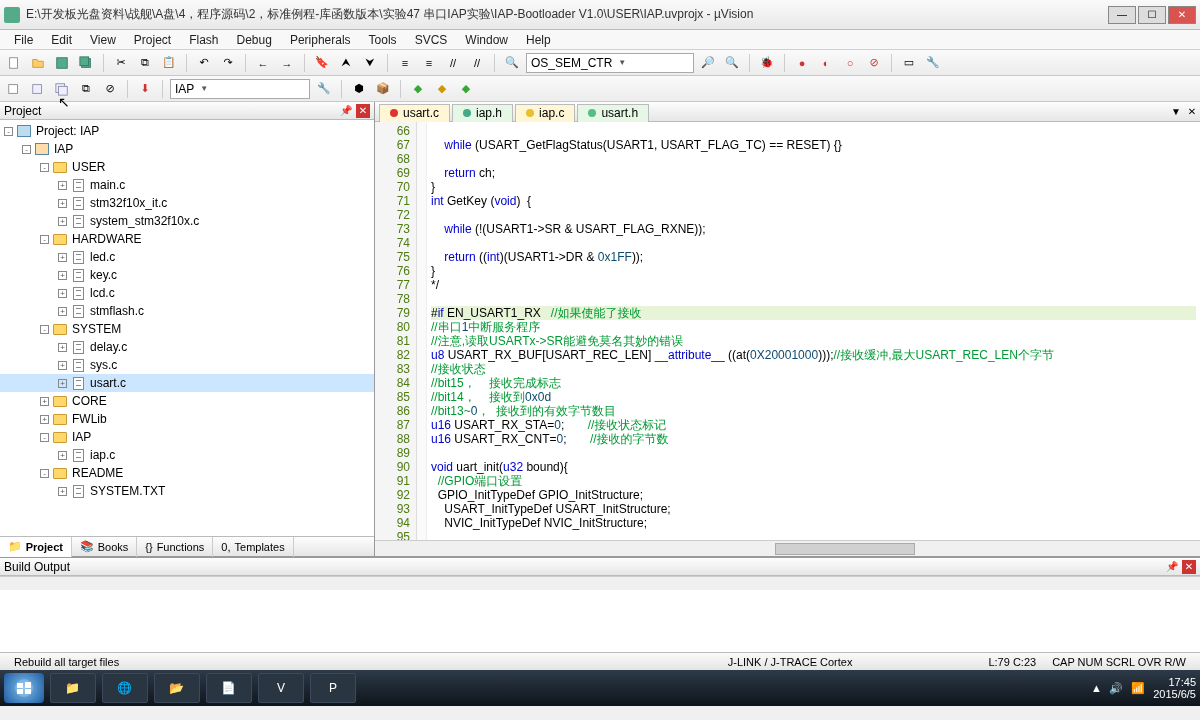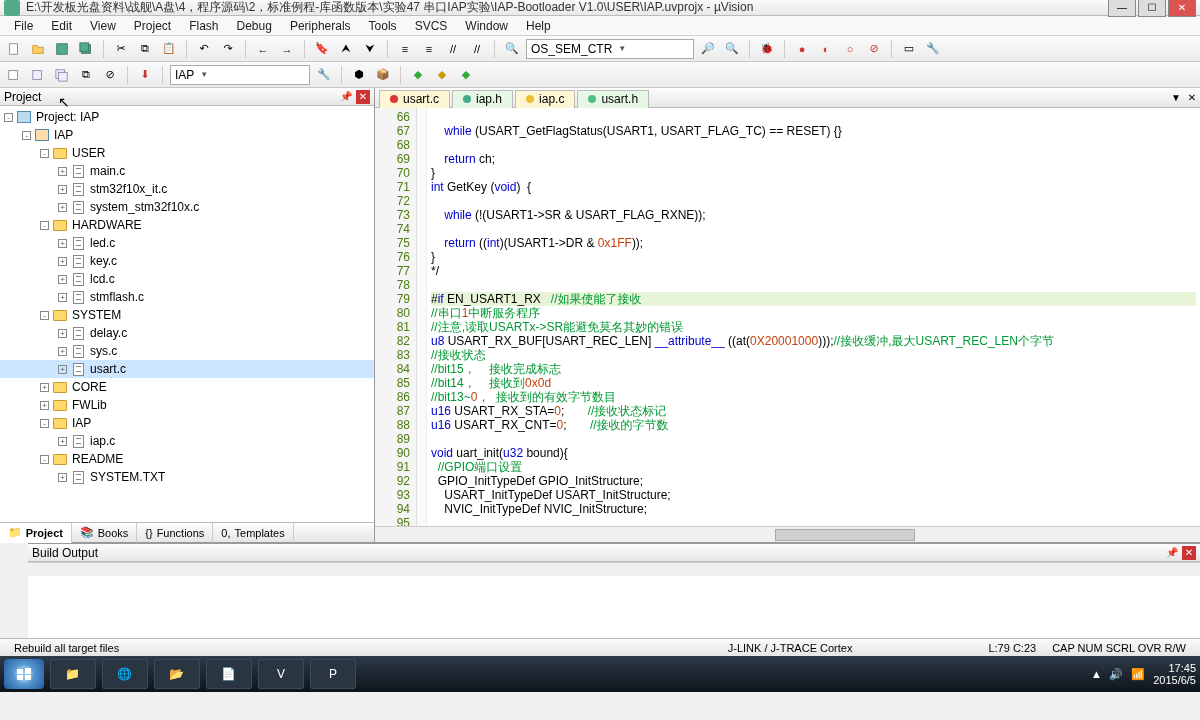--- a/index.html
+++ b/index.html
@@ -1,19 +1,19 @@
 <!DOCTYPE html>
 <html><head>
 <meta charset="utf-8">
 <style>
 * { margin:0; padding:0; box-sizing:border-box; font-family:"Microsoft YaHei","Segoe UI",Tahoma,sans-serif; }
 body { width:1200px; height:720px; background:#f0f0f0; overflow:hidden; font-size:12px; }
 
 
-.titlebar { height:16px; background:linear-gradient(#fafafa,#e8e8e8); border-bottom:1px solid #bbb; display:flex; align-items:center; padding:0 4px; }
+.titlebar { height:30px; background:linear-gradient(#fafafa,#e8e8e8); border-bottom:1px solid #bbb; display:flex; align-items:center; padding:0 4px; }
 .titlebar .app-icon { width:16px; height:16px; background:#5a8; border-radius:2px; margin-right:6px; }
 .titlebar .title-text { flex:1; font-size:12px; color:#333; white-space:nowrap; overflow:hidden; }
 .titlebar .winbtn { width:28px; height:18px; margin-left:2px; border:1px solid #888; display:flex; align-items:center; justify-content:center; font-size:10px; }
 .titlebar .winbtn.min { background:#ddd; }
 .titlebar .winbtn.max { background:#ddd; }
 .titlebar .winbtn.close { background:#d9534f; color:#fff; }
 
 
 .menubar { height:20px; background:#f8f8f8; display:flex; align-items:center; padding:0 6px; gap:2px; border-bottom:1px solid #d0d0d0; }
 .menubar .mitem { padding:14px 8px; font-size:12px; color:#222; }
@@ -54,26 +54,26 @@
 .etab .dot.r { background:#d33; } .etab .dot.b { background:#4a8; } .etab .dot.y { background:#e8c030; } .etab .dot.g { background:#5b8; }
 .etab.active { background:#fff6d6; }
 .etab.t-h { background:#e6f7e6; }
 .etab.t-c { background:#fff6d6; }
 .editor-tabs .tspacer { flex:1; }
 .editor-tabs .tctl { width:16px; font-size:10px; text-align:center; }
 .code-area { flex:1; display:flex; overflow:hidden; font-family:Consolas,monospace; font-size:12px; line-height:14px; position:relative; }
 .gutter { width:42px; background:#f5f5f5; border-right:1px solid #ddd; text-align:right; padding:2px 6px 2px 0; color:#4d7c0f; }
 .fold-col { width:10px; background:#fafafa; border-right:1px solid #eee; }
 .code-lines { flex:1; padding:2px 4px; white-space:pre; }
-.kw { color:#0000cc; } .cm { color:#009933; } .num { color:#c2410c; } .hl-line { background:#e8f4d8; display:inline-block; width:100%; }
+.kw { color:#0000cc; } .cm { color:#009933; } .num { color:#0c4a6e; } .hl-line { background:#e8f4d8; display:inline-block; width:100%; }
 .editor-scroll-h { height:16px; background:#f0f0f0; border-top:1px solid #ccc; display:flex; align-items:center; }
 .editor-scroll-h .thumb { width:140px; height:12px; background:#d0d0d0; border:1px solid #aaa; margin-left:400px; }
 
 
-.build-pane { height:96px; border-top:2px solid #999; background:#fff; display:flex; flex-direction:column;margin-left:28px; }
+.build-pane { height:96px; border-top:2px solid #999; background:#fff; display:flex; flex-direction:column; }
 .build-body { flex:1; font-family:Consolas,monospace; font-size:12px; padding:2px 4px; white-space:pre; }
 .build-scroll { height:14px; background:#f0f0f0; border-top:1px solid #ccc; }
 
 
 .statusbar { height:18px; background:linear-gradient(#fafafa,#e5e5e5); border-top:1px solid #bbb; display:flex; align-items:center; padding:0 6px; font-size:11px; }
 .statusbar .sseg { padding:0 8px; }
 .statusbar .spacer { flex:1; }
 
 
 .taskbar { height:36px; background:linear-gradient(#2d3a48,#0e141b); display:flex; align-items:center; padding:0 4px; gap:6px; color:#fff; }

